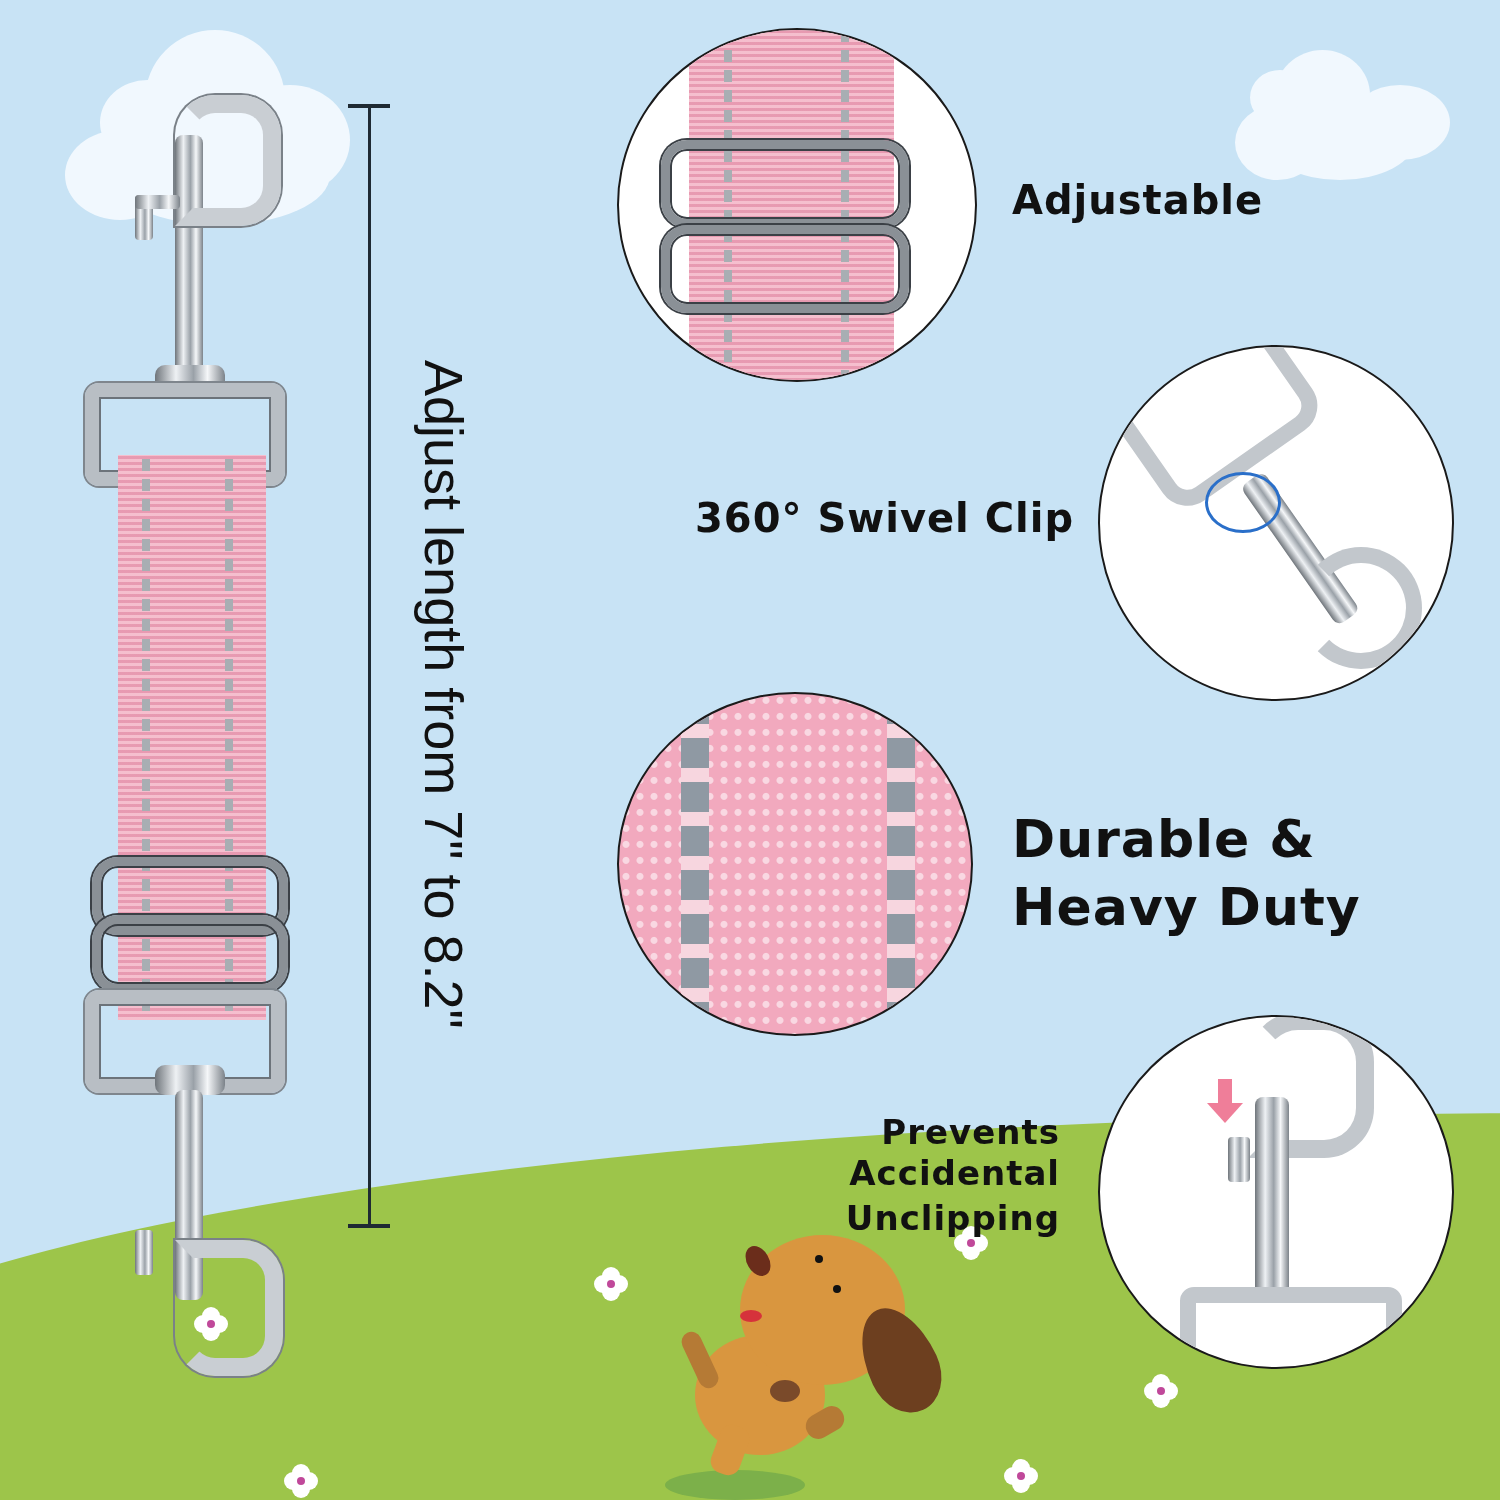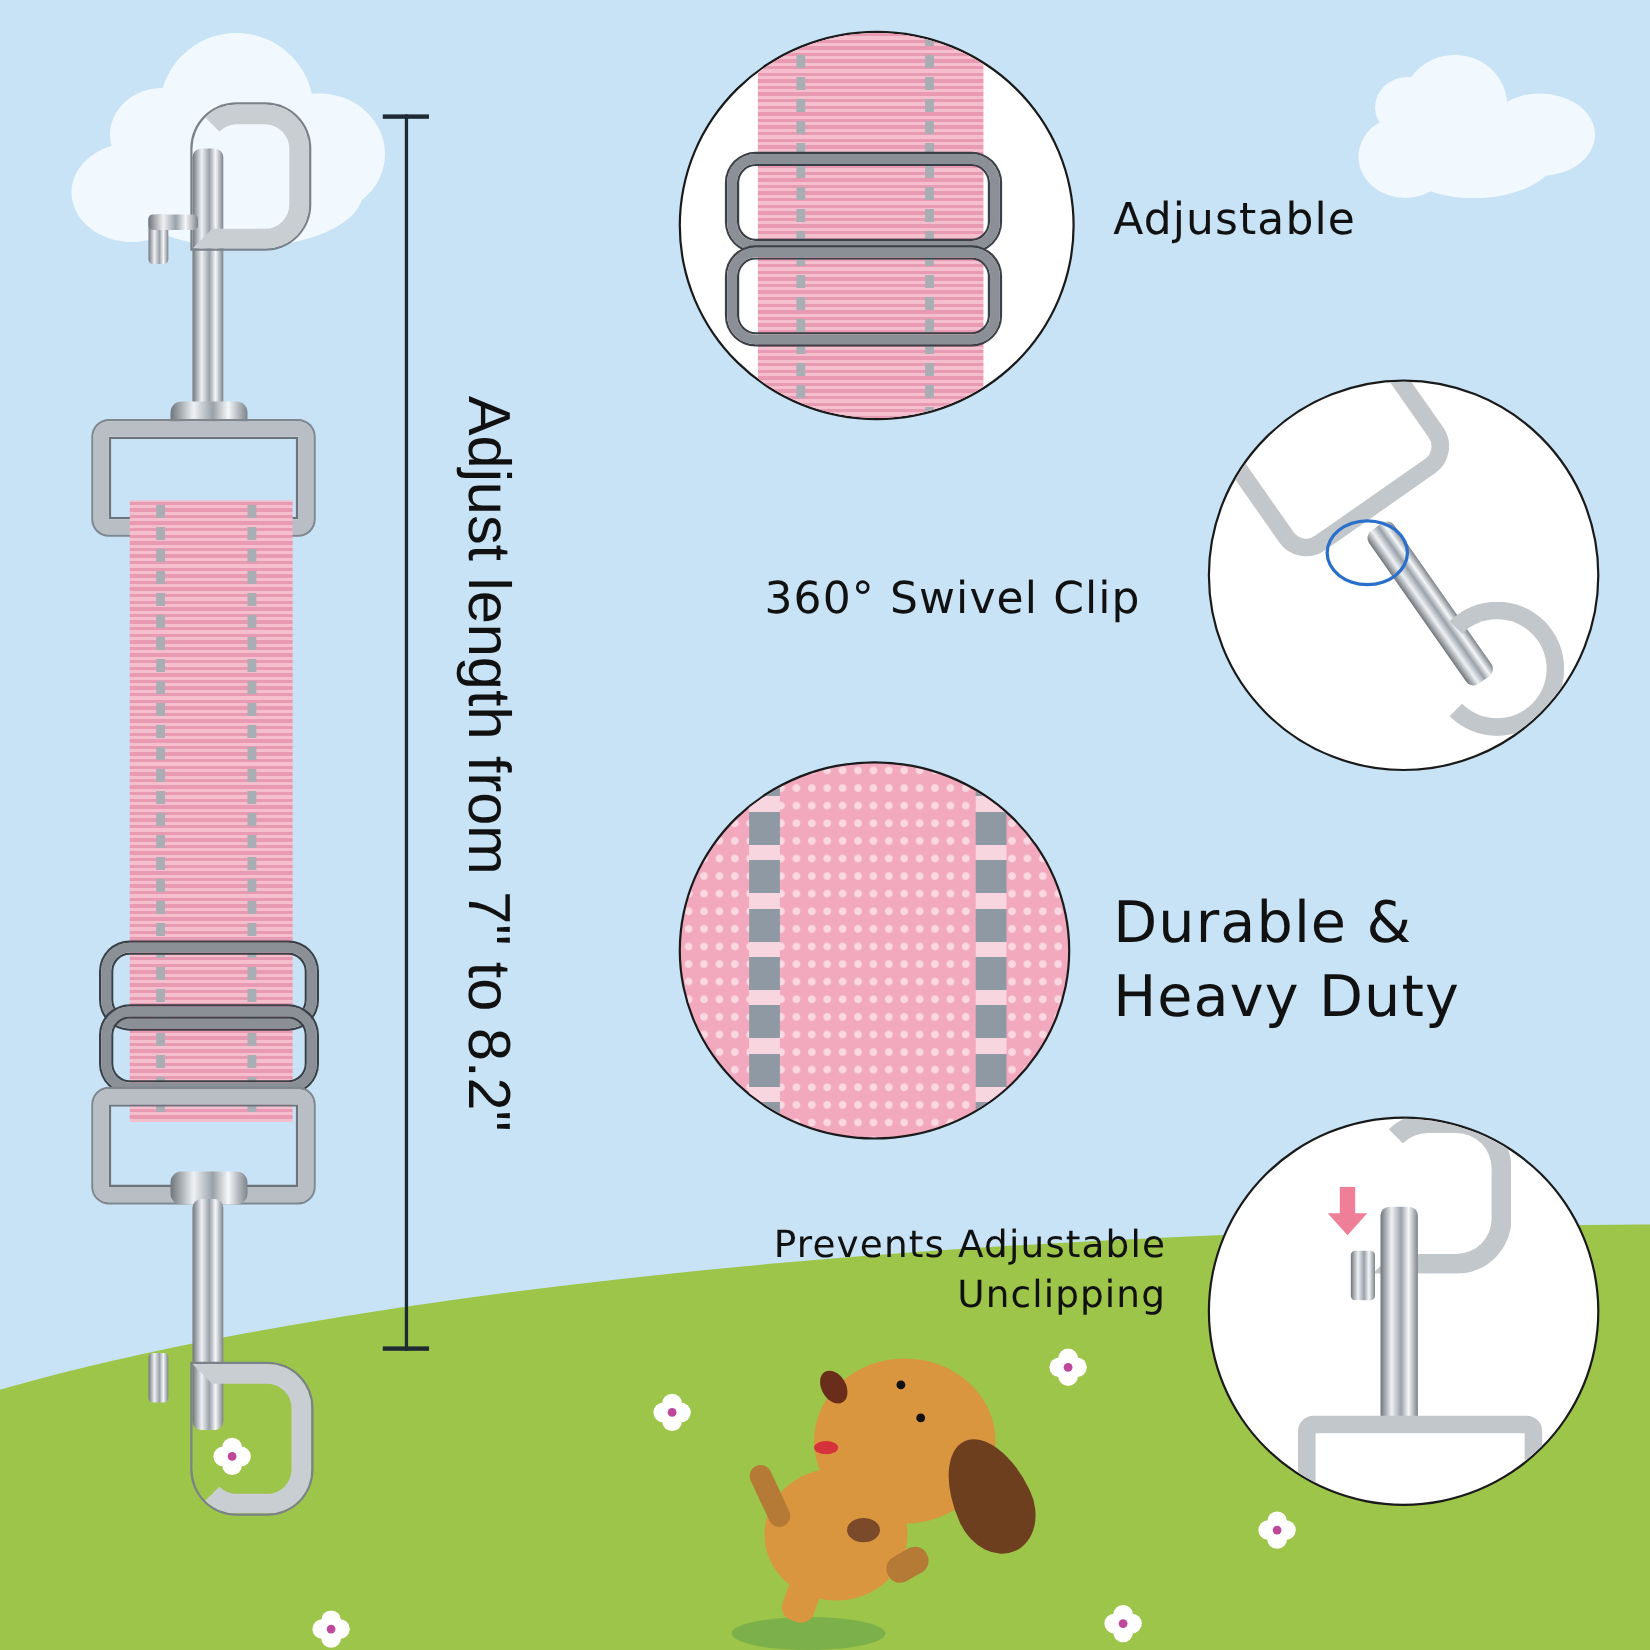--- a/index.html
+++ b/index.html
@@ -1,21 +1,21 @@
 <!DOCTYPE html>
 <html><head>
 <meta charset="utf-8">
 <style>
   html, body { margin:0; padding:0; }
   body { width:1500px; height:1500px; overflow:hidden; position:relative; background:#c8e3f5; font-family:"DejaVu Sans", sans-serif; }
   .abs { position:absolute; }
   .sky { left:0; top:0; width:1500px; height:1500px; background:#c8e3f5; }
   .hill { left:-200px; top:1195px; width:2300px; height:900px; background:#9dc54a; border-radius:50% 50% 0 0 / 20% 12% 0 0; transform:rotate(-3.2deg); transform-origin:left top; }
   .cloud { background:#f1f8fe; border-radius:50%; }
-  .feature-label { color:#111; font-family:"DejaVu Sans", sans-serif; font-weight:normal; letter-spacing:1px; line-height:1.2; }
+  .feature-label { color:#111; font-family:"DejaVu Sans", sans-serif; font-weight:bold; letter-spacing:1px; line-height:1.2; }
   .circle { border-radius:50%; border:2px solid #1a1a1a; background:#fff; overflow:hidden; }
   .webbing {
     background-color:#f2a9be;
     background-image:
       repeating-linear-gradient(0deg, rgba(255,255,255,0.25) 0 3px, rgba(200,110,140,0.25) 3px 6px);
   }
   .stitch { width:8px; background:repeating-linear-gradient(180deg, #a8aeb3 0 12px, transparent 12px 20px); }
   .metal { background:linear-gradient(90deg,#6f757b 0%,#eef1f4 30%,#9aa1a8 55%,#f5f7f9 75%,#7c838a 100%); }
   .ring { border:14px solid #b8bec4; border-radius:14px; box-shadow: inset 0 0 0 2px #6c737a, 0 0 0 2px #7f868d; background:transparent; }
   .slider { border:9px solid #8a9096; border-radius:26px; box-shadow:inset 0 0 0 2px #3b4046, 0 0 0 2px #3b4046; }
@@ -98,21 +98,21 @@
   <div class="abs slider" style="left:42px;top:195px;width:230px;height:70px;"></div>
 </div>
 <div class="abs feature-label" style="left:1012px;top:176px;font-size:40px;">Adjustable</div>
 
 <div class="abs circle" style="left:1098px;top:345px;width:352px;height:352px;">
   <div class="abs" style="left:20px;top:-20px;width:150px;height:120px;border:16px solid #c2c7cc;border-radius:30px;transform:rotate(-35deg);"></div>
   <div class="abs metal" style="left:140px;top:140px;width:28px;height:170px;border-radius:8px;transform:rotate(-35deg);transform-origin:top left;"></div>
   <div class="abs" style="left:200px;top:200px;width:90px;height:90px;border:16px solid #c2c7cc;border-radius:50%;border-left-color:transparent;"></div>
   <div class="abs" style="left:105px;top:125px;width:70px;height:55px;border:3px solid #2a6fc9;border-radius:50%;"></div>
 </div>
-<div class="abs feature-label" style="left:695px;top:520px;font-size:40px;">360° Swivel Clip</div>
+<div class="abs feature-label" style="left:695px;top:494px;font-size:40px;">360° Swivel Clip</div>
 
 <div class="abs circle webbing" style="left:617px;top:692px;width:352px;height:340px;background-image:radial-gradient(circle at 50% 40%, rgba(255,255,255,0.55) 0 3px, transparent 4px);background-size:14px 16px;">
   <div class="abs" style="left:62px;top:0;width:28px;height:340px;background:repeating-linear-gradient(180deg,#8f99a3 0 30px,#f7d6df 30px 44px);"></div>
   <div class="abs" style="left:268px;top:0;width:28px;height:340px;background:repeating-linear-gradient(180deg,#8f99a3 0 30px,#f7d6df 30px 44px);"></div>
 </div>
 <div class="abs feature-label" style="left:1012px;top:808px;font-size:52px;">
   <div>Durable &amp;</div>
   <div style="margin-top:6px;">Heavy Duty</div>
 </div>
 
@@ -120,21 +120,21 @@
   <div class="abs" style="left:148px;top:-5px;width:90px;height:110px;border:18px solid #c2c7cc;border-left-color:transparent;border-radius:50px 50px 50px 0;"></div>
   <div class="abs metal" style="left:155px;top:80px;width:34px;height:200px;border-radius:8px;"></div>
   <div class="abs metal" style="left:128px;top:120px;width:22px;height:45px;border-radius:4px;"></div>
   <div class="abs" style="left:80px;top:270px;width:190px;height:90px;border:16px solid #c2c7cc;border-radius:14px;"></div>
   <div class="abs" style="left:118px;top:62px;width:0;height:0;">
     <div class="abs" style="left:0;top:0;width:14px;height:26px;background:#ef7e99;"></div>
     <div class="abs" style="left:-11px;top:24px;width:0;height:0;border-left:18px solid transparent;border-right:18px solid transparent;border-top:20px solid #ef7e99;"></div>
   </div>
 </div>
 <div class="abs feature-label" style="left:660px;top:1108px;width:400px;text-align:right;font-size:34px;">
-  <div style="margin-top:4px;">Prevents Adjustable</div>
+  <div style="margin-top:4px;">Prevents Accidental</div>
   <div style="margin-top:4px;">Unclipping</div>
 </div>
 
 <div class="abs" style="left:655px;top:1215px;width:300px;height:290px;">
   <div class="abs" style="left:10px;top:255px;width:140px;height:30px;border-radius:50%;background:#7cb04a;"></div>
   <div class="abs" style="left:40px;top:120px;width:130px;height:120px;border-radius:50%;background:#d9963f;"></div>
   <div class="abs" style="left:115px;top:165px;width:30px;height:22px;border-radius:50%;background:#7a4a2a;"></div>
   <div class="abs" style="left:60px;top:210px;width:30px;height:50px;border-radius:12px;background:#d9963f;transform:rotate(20deg);"></div>
   <div class="abs" style="left:150px;top:195px;width:40px;height:25px;border-radius:12px;background:#b57a35;transform:rotate(-30deg);"></div>
   <div class="abs" style="left:35px;top:115px;width:20px;height:60px;border-radius:10px;background:#b57a35;transform:rotate(-25deg);"></div>

